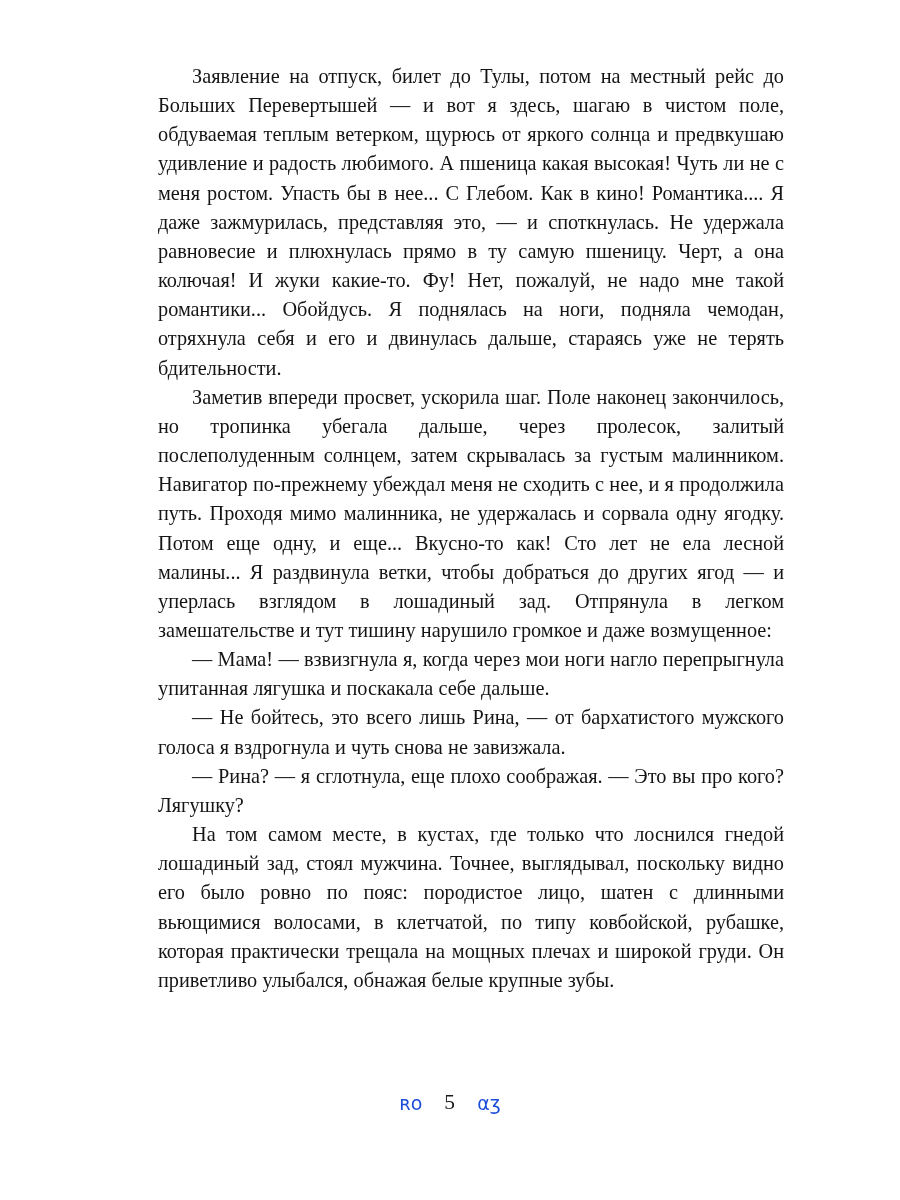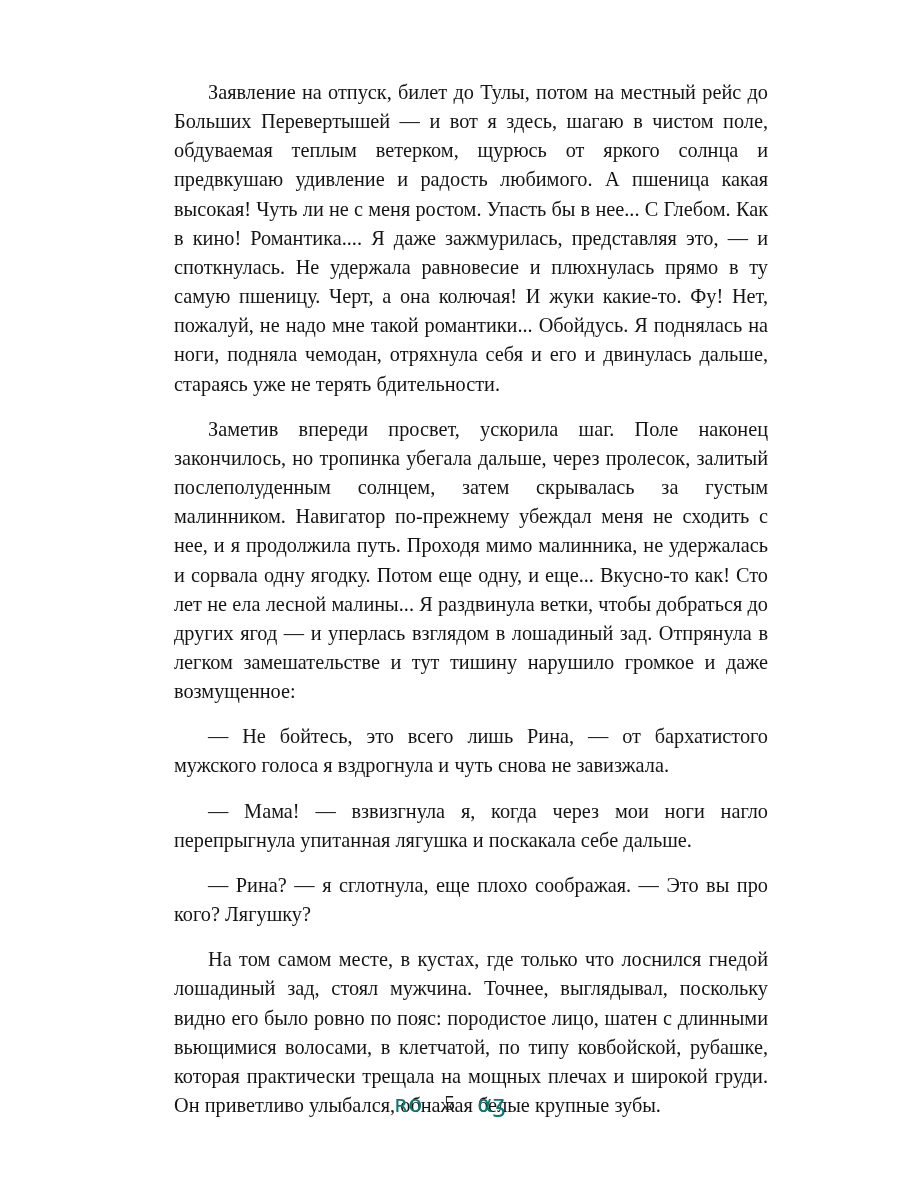--- a/index.html
+++ b/index.html
@@ -28,21 +28,21 @@
   }
 
   .text-block {
     position: absolute;
     left: 158px;
     top: 62px;
     width: 626px;
   }
 
   .para {
-    margin: 16px;
+    margin: 0;
     text-indent: 34px;
     text-align: justify;
     text-justify: inter-word;
     font-size: 20.3px;
     line-height: 29.15px;
     color: #141414;
     hyphens: manual;
     word-spacing: 0.1px;
   }
 
@@ -56,23 +56,23 @@
     left: 0;
     top: 1092px;
     width: 900px;
     display: flex;
     align-items: center;
     justify-content: center;
     gap: 22px;
     color: #2b2b2b;
   }
   .ornament {
-    font-size: 23px;
+    font-size: 19px;
     line-height: 1;
-    color: #0f766e;
+    color: #1d4ed8;
     font-family: "DejaVu Sans", sans-serif;
     position: relative;
     top: 1px;
   }
   .ornament.left  { transform: scaleX(1); }
   .ornament.right { transform: scaleX(1); }
   .folio {
     font-size: 21.5px;
     line-height: 1;
     color: #1a1a1a;
@@ -81,22 +81,22 @@
   }
 </style>
 </head>
 <body>
 
 <div class="page">
 
   <div class="text-block">
     <p class="para">Заявление на отпуск, билет до Тулы, потом на местный рейс до Больших Перевертышей — и вот я здесь, шагаю в чистом поле, обдуваемая теплым ветерком, щурюсь от яркого солнца и предвкушаю удивление и радость любимого. А пшеница какая высокая! Чуть ли не с меня ростом. Упасть бы в нее... С Глебом. Как в кино! Романтика.... Я даже зажмурилась, представляя это, — и споткнулась. Не удержала равновесие и плюхнулась прямо в ту самую пшеницу. Черт, а она колючая! И жуки какие-то. Фу! Нет, пожалуй, не надо мне такой романтики... Обойдусь. Я поднялась на ноги, подняла чемодан, отряхнула себя и его и двинулась дальше, стараясь уже не терять бдительности.</p>
     <p class="para">Заметив впереди просвет, ускорила шаг. Поле наконец закончилось, но тропинка убегала дальше, через пролесок, залитый послеполуденным солнцем, затем скрывалась за густым малинником. Навигатор по-прежнему убеждал меня не сходить с нее, и я продолжила путь. Проходя мимо малинника, не удержалась и сорвала одну ягодку. Потом еще одну, и еще... Вкусно-то как! Сто лет не ела лесной малины... Я раздвинула ветки, чтобы добраться до других ягод — и уперлась взглядом в лошадиный зад. Отпрянула в легком замешательстве и тут тишину нарушило громкое и даже возмущенное:</p>
+    <p class="para">— Мама! — взвизгнула я, когда через мои ноги нагло перепрыгнула упитанная лягушка и поскакала себе дальше.</p>
     <p class="para">— Не бойтесь, это всего лишь Рина, — от бархатистого мужского голоса я вздрогнула и чуть снова не завизжала.</p>
-    <p class="para">— Мама! — взвизгнула я, когда через мои ноги нагло перепрыгнула упитанная лягушка и поскакала себе дальше.</p>
     <p class="para">— Рина? — я сглотнула, еще плохо соображая. — Это вы про кого? Лягушку?</p>
     <p class="para">На том самом месте, в кустах, где только что лоснился гнедой лошадиный зад, стоял мужчина. Точнее, выглядывал, поскольку видно его было ровно по пояс: породистое лицо, шатен с длинными вьющимися волосами, в клетчатой, по типу ковбойской, рубашке, которая практически трещала на мощных плечах и широкой груди. Он приветливо улыбался, обнажая белые крупные зубы.</p>
   </div>
 
   <div class="footer">
     <span class="ornament left">ʀο</span>
     <span class="folio">5</span>
     <span class="ornament right">αʒ</span>
   </div>
 

